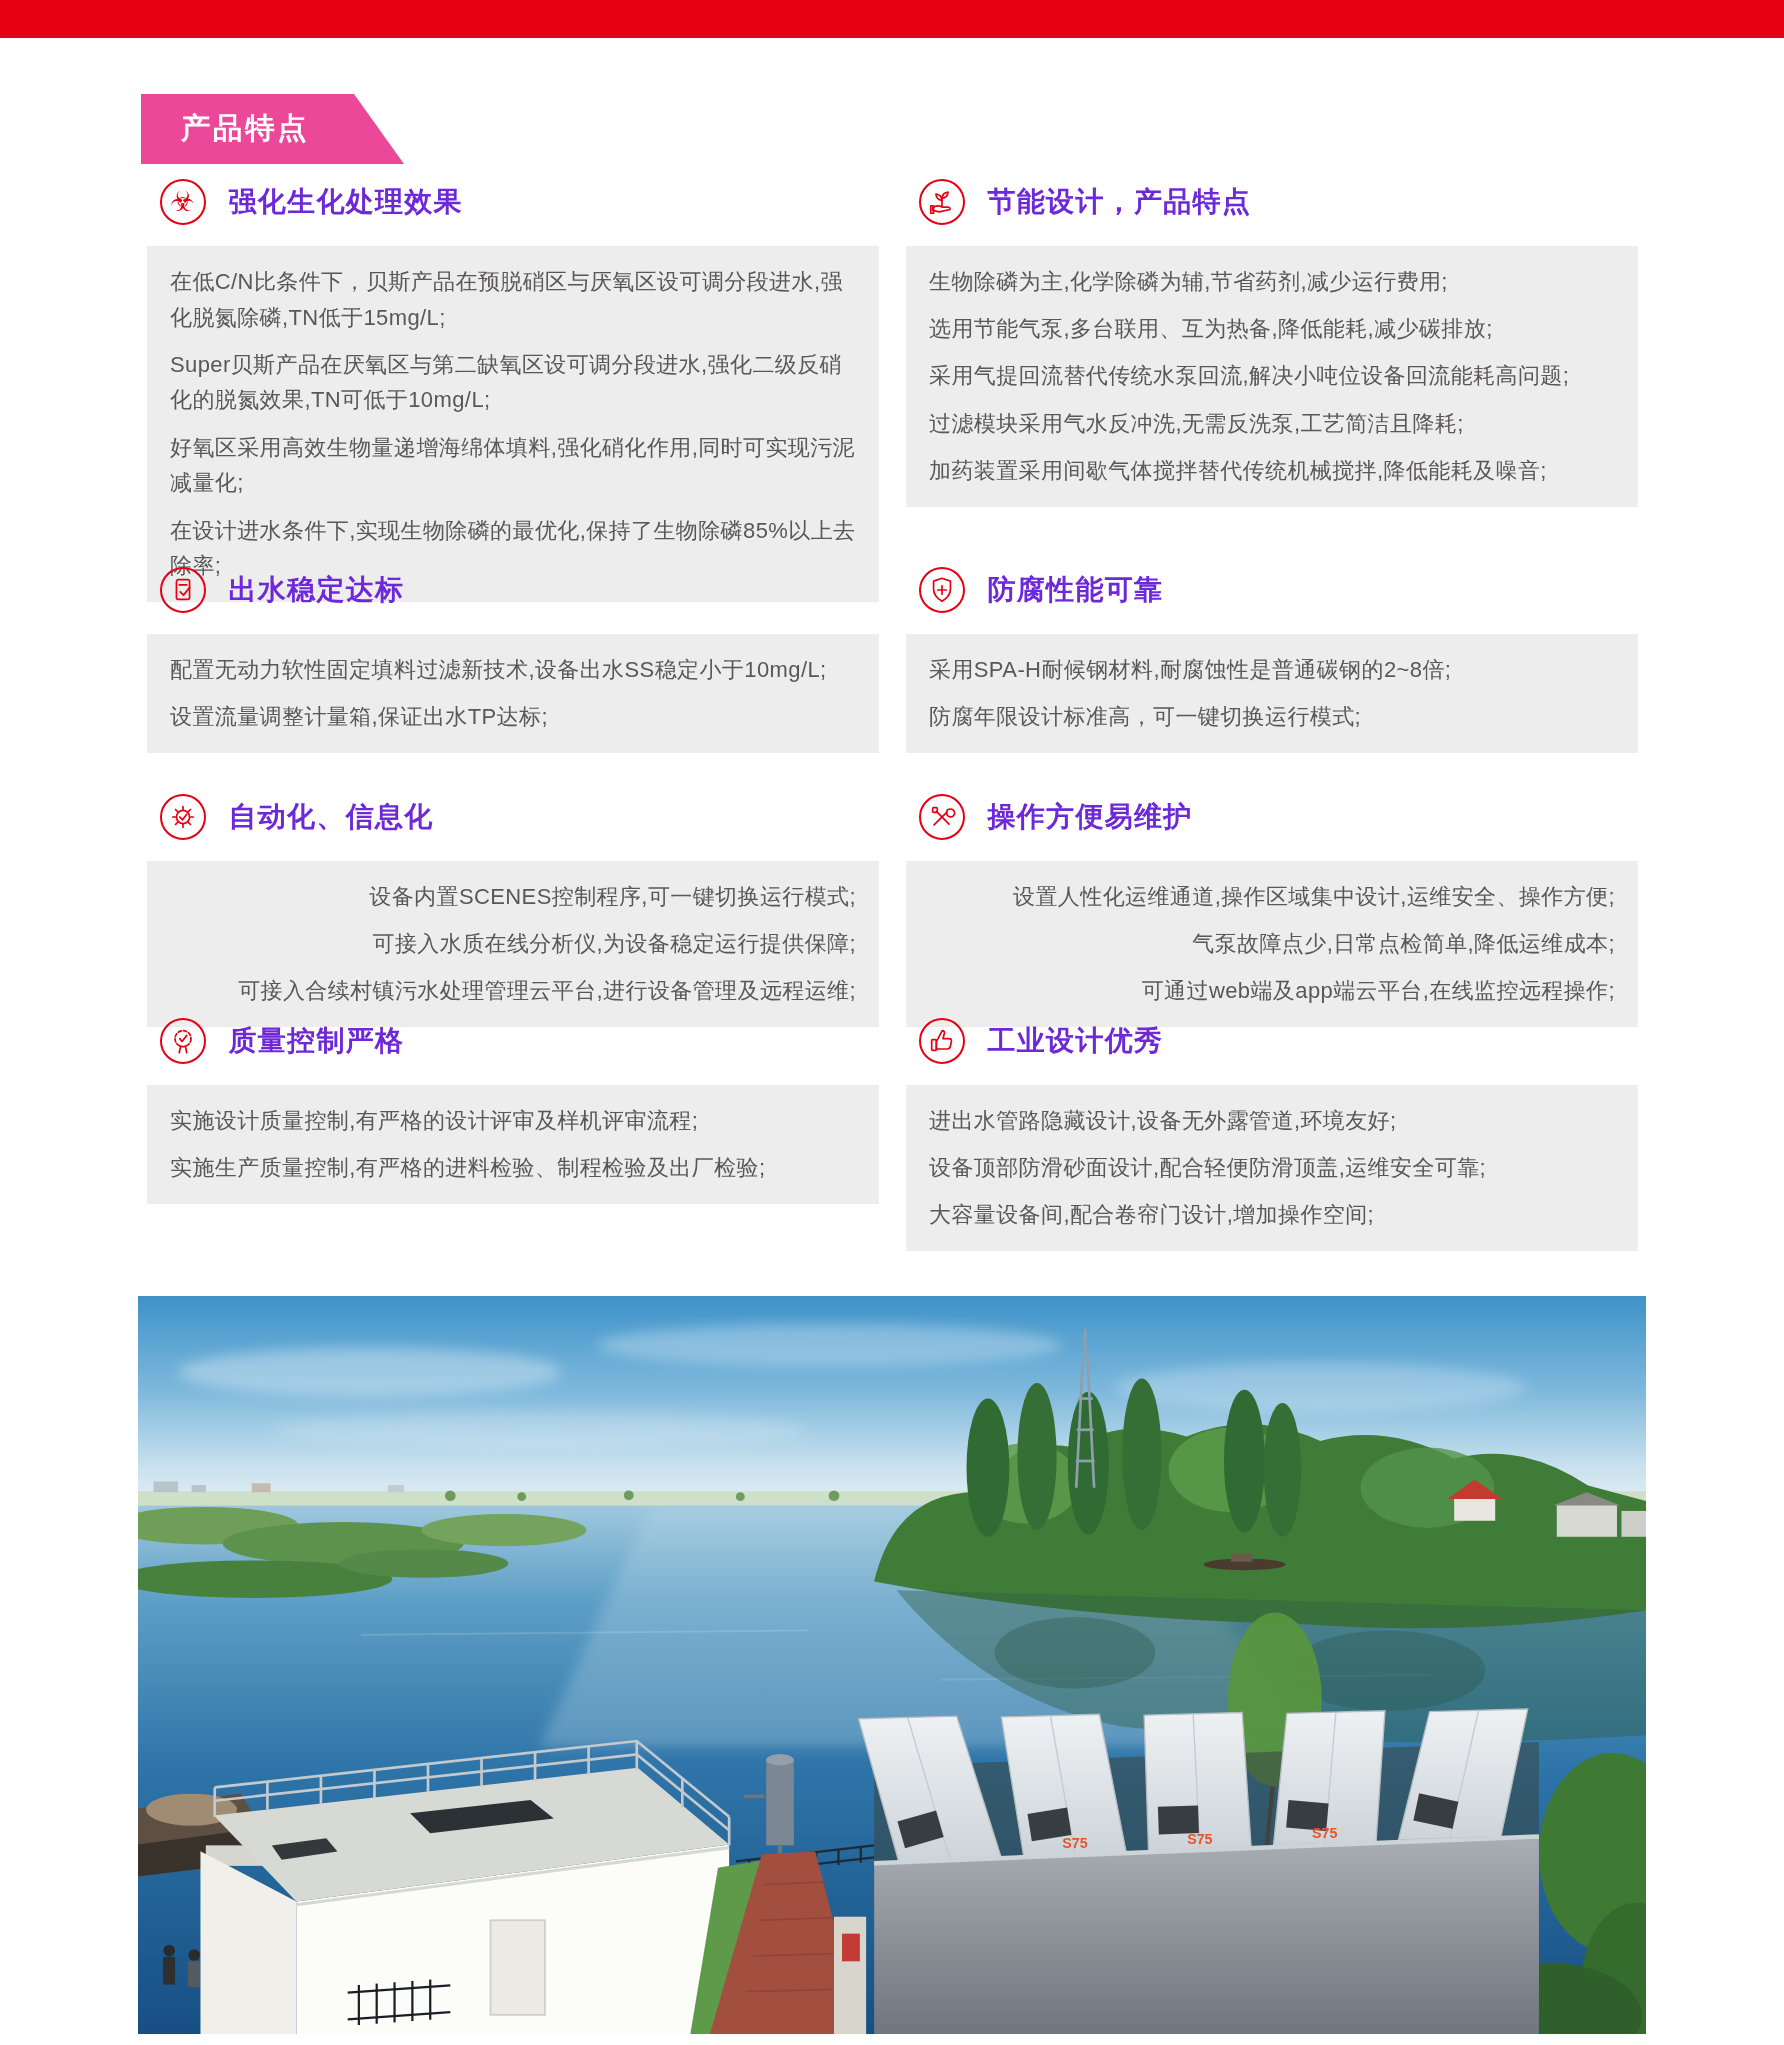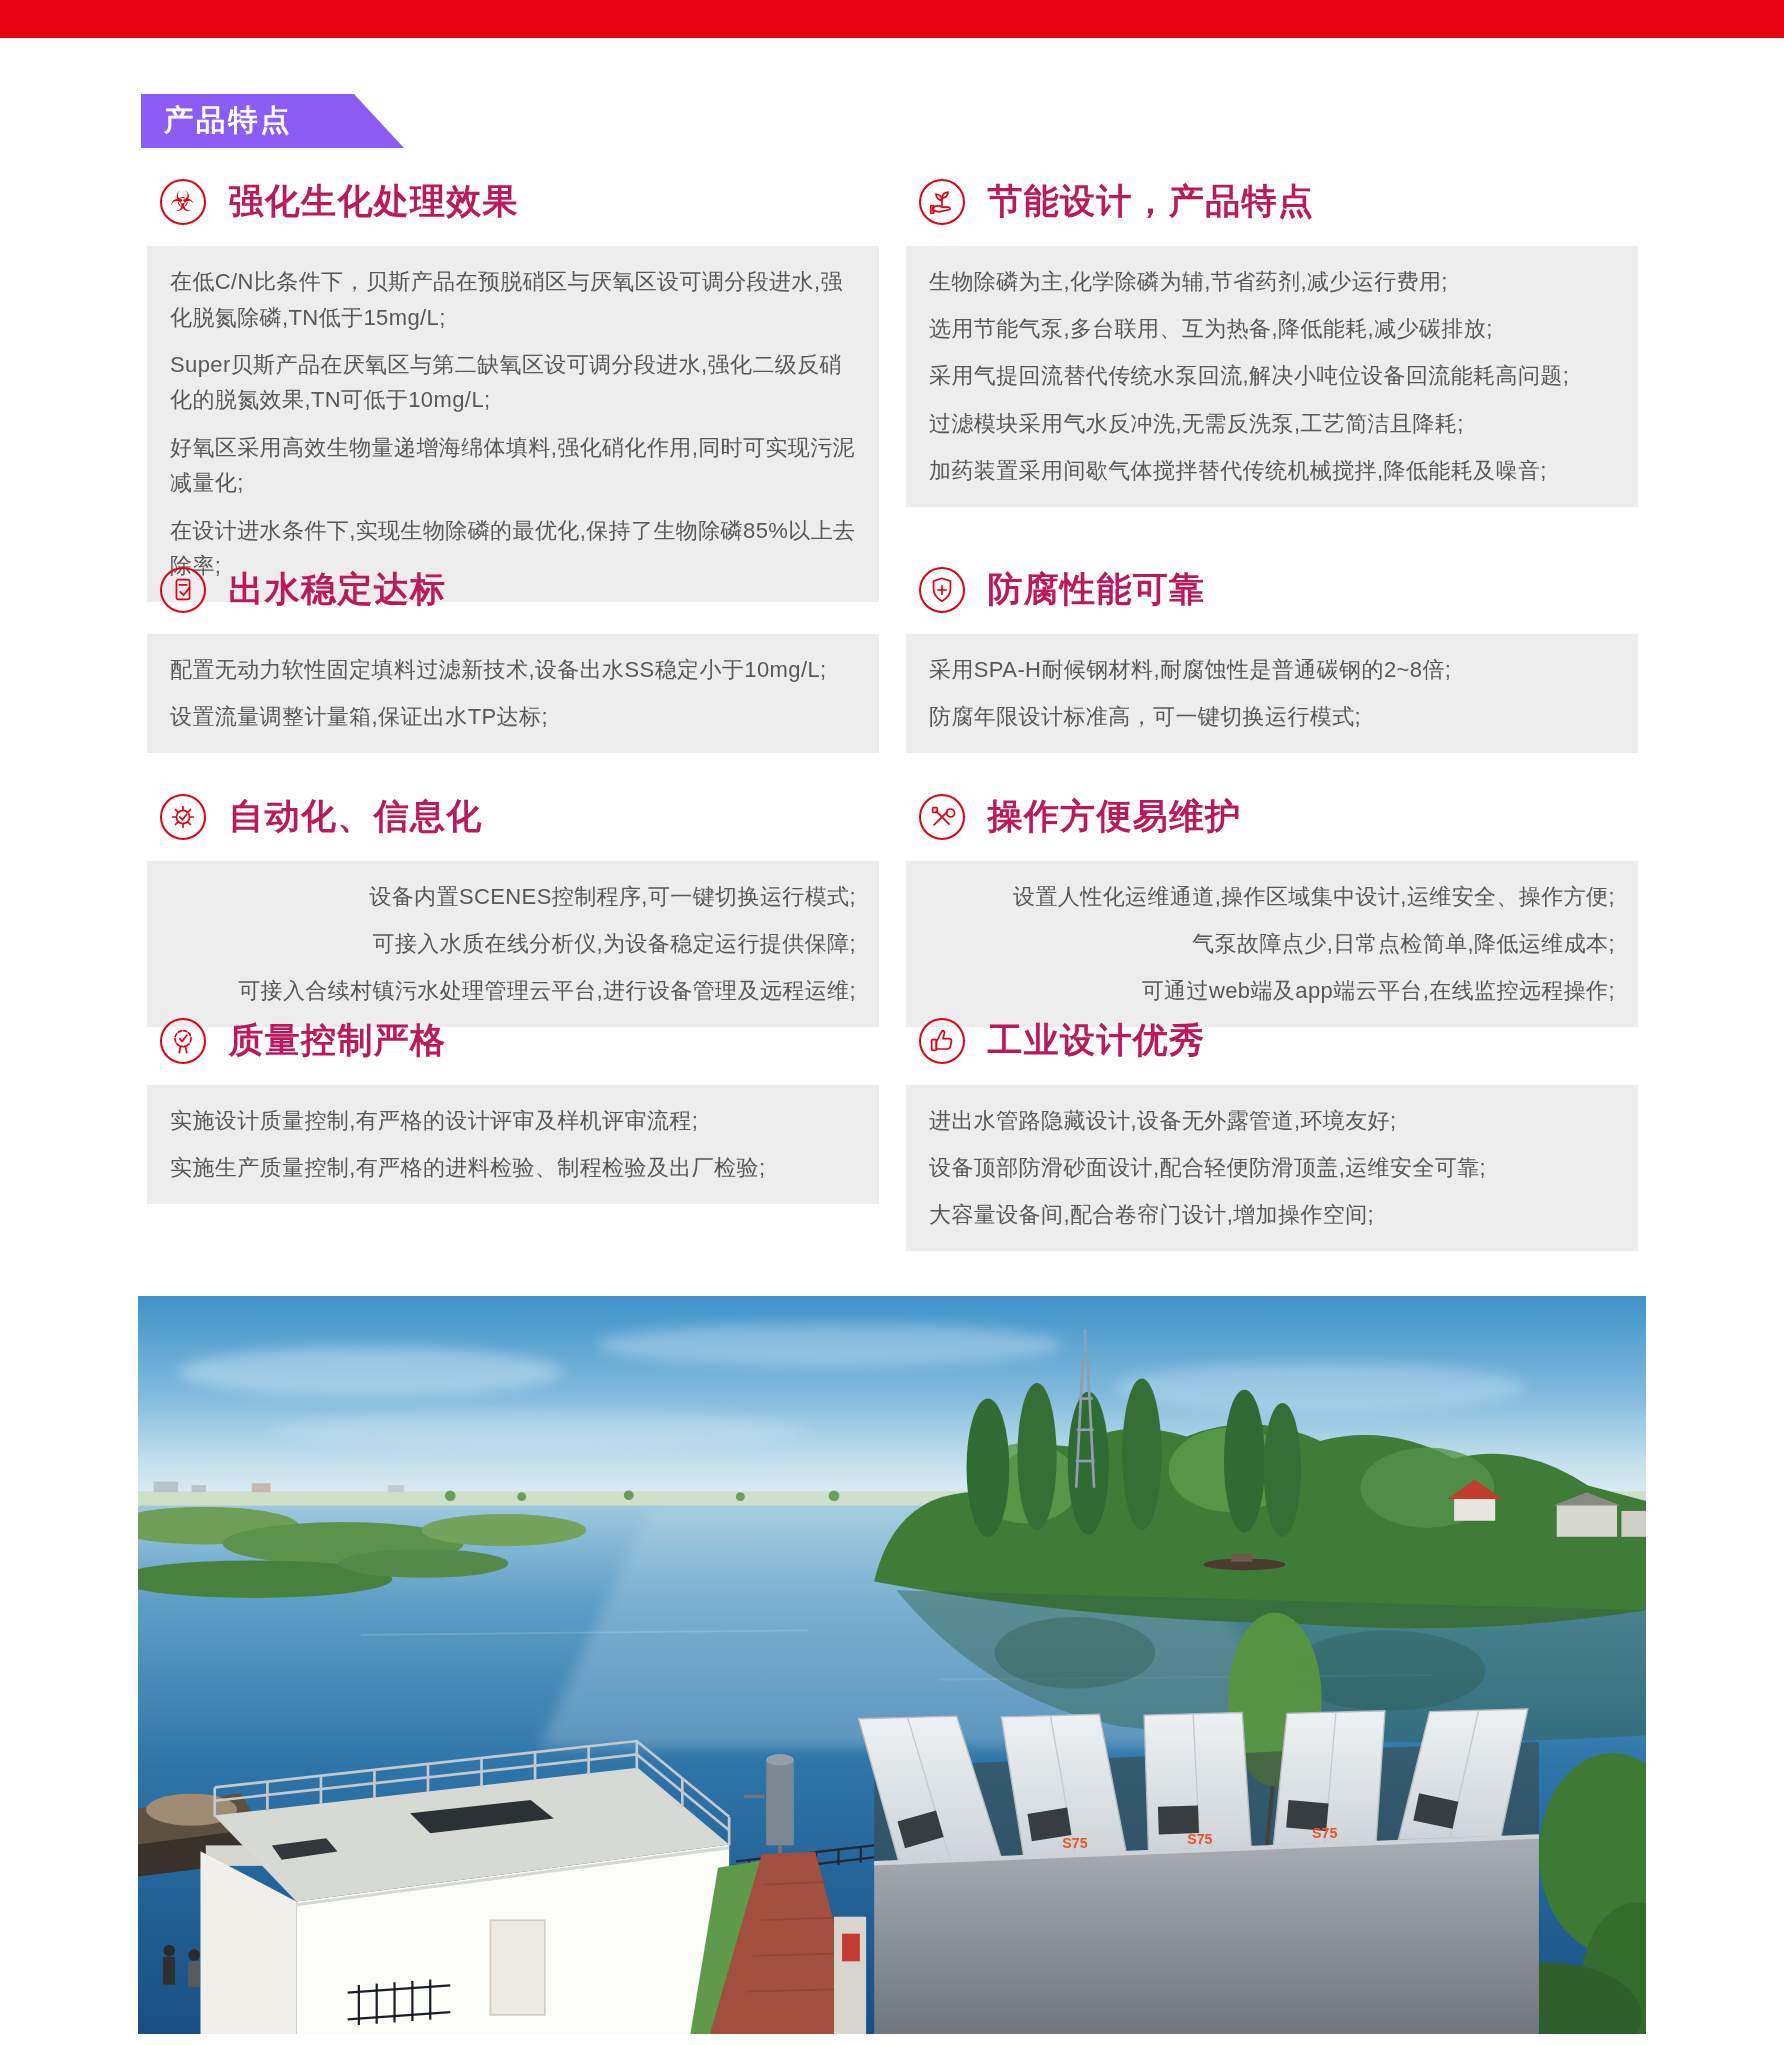--- a/index.html
+++ b/index.html
@@ -2,36 +2,36 @@
 <html style="font-size:7.1px"><head>
 <meta charset="utf-8">
 <style>
   html,body{margin:0;padding:0;}
   body{
     width:1785px;height:2046px;position:relative;background:#ffffff;
     font-family:"Liberation Sans","DejaVu Sans",sans-serif;overflow:hidden;
   }
   .topbar{position:absolute;left:0;top:0;width:1785px;height:38px;background:#e60012;}
   .banner{
-    position:absolute;left:141px;top:94px;width:263px;height:54px;background:#8b5cf6;
+    position:absolute;left:141px;top:94px;width:263px;height:70px;background:#ec4899;
     clip-path:polygon(0 0,213px 0,263px 100%,0 100%);
-    display:flex;align-items:center;box-sizing:border-box;padding-left:23px;
+    display:flex;align-items:center;box-sizing:border-box;padding-left:40px;
   }
   .banner span{color:#ffffff;font-size:29.4px;font-weight:bold;letter-spacing:2.7px;}
   .card{position:absolute;width:732px;}
   .c-l{left:147px;} .c-r{left:906px;}
   .r1{top:172px;} .r2{top:560px;} .r3{top:787px;text-align:right;} .r4{top:1011px;}
   .card-h{display:flex;align-items:center;gap:23px;height:59px;padding-left:12.5px;}
   .ring{
     width:46px;height:46px;border:2.7px solid #e60012;border-radius:50%;
     display:flex;align-items:center;justify-content:center;flex:0 0 auto;box-sizing:border-box;
   }
   .ring svg{width:30px;height:30px;}
   .glyph{color:#e60012;font-size:28px;line-height:1;font-family:"DejaVu Sans",sans-serif;}
-  .card-title{font-size:35px;font-weight:bold;color:#be185d;letter-spacing:1.3px;}
+  .card-title{font-size:28px;font-weight:bold;color:#6d28d9;letter-spacing:1.3px;}
   .box{background:#ededed;margin-top:15px;padding:18px 23px;}
   .box p{font-size:22px;line-height:1.62;color:#595757;margin:0 0 11.6px 0;letter-spacing:0.4px;}
   .box p:last-child{margin-bottom:0;}
   .photo{position:absolute;left:138px;top:1296px;width:1447px;height:738px;}
   .photo svg{display:block;width:1508px;height:738px;}
 </style>
 </head>
 <body>
 
 <div class="topbar"></div>

